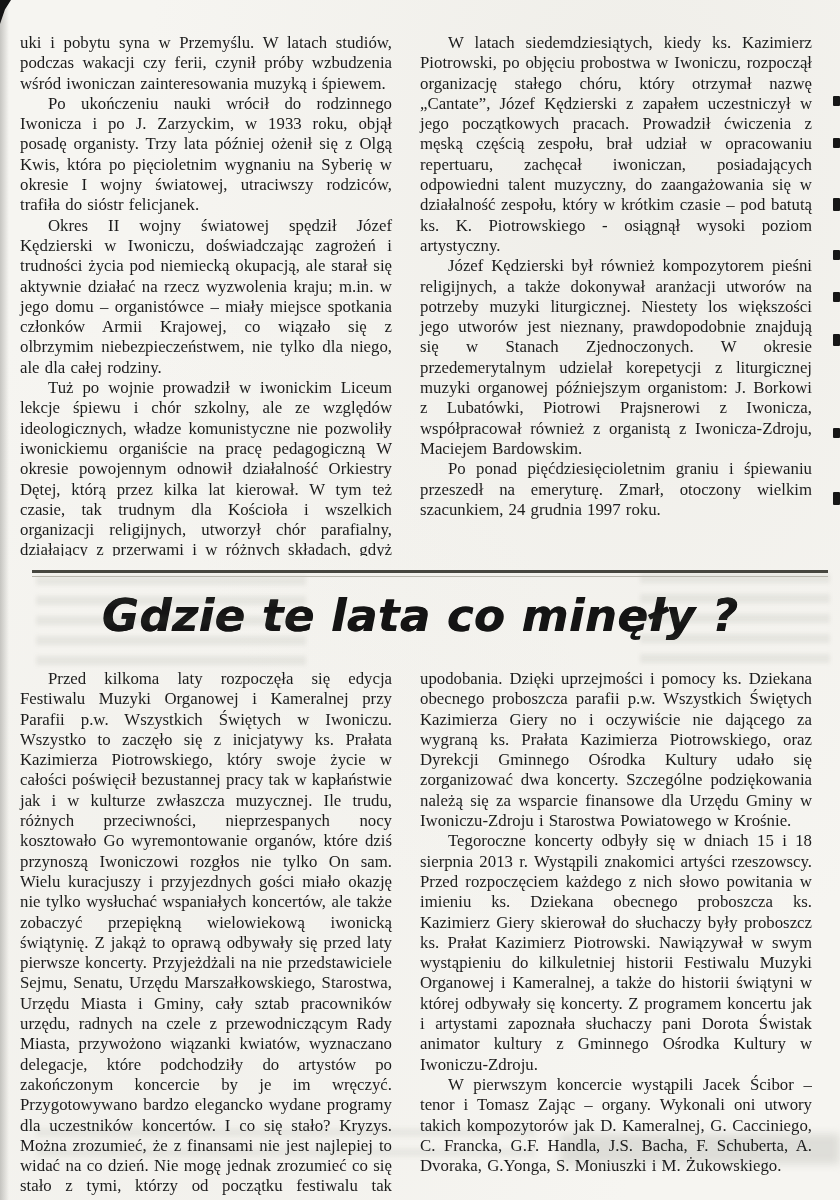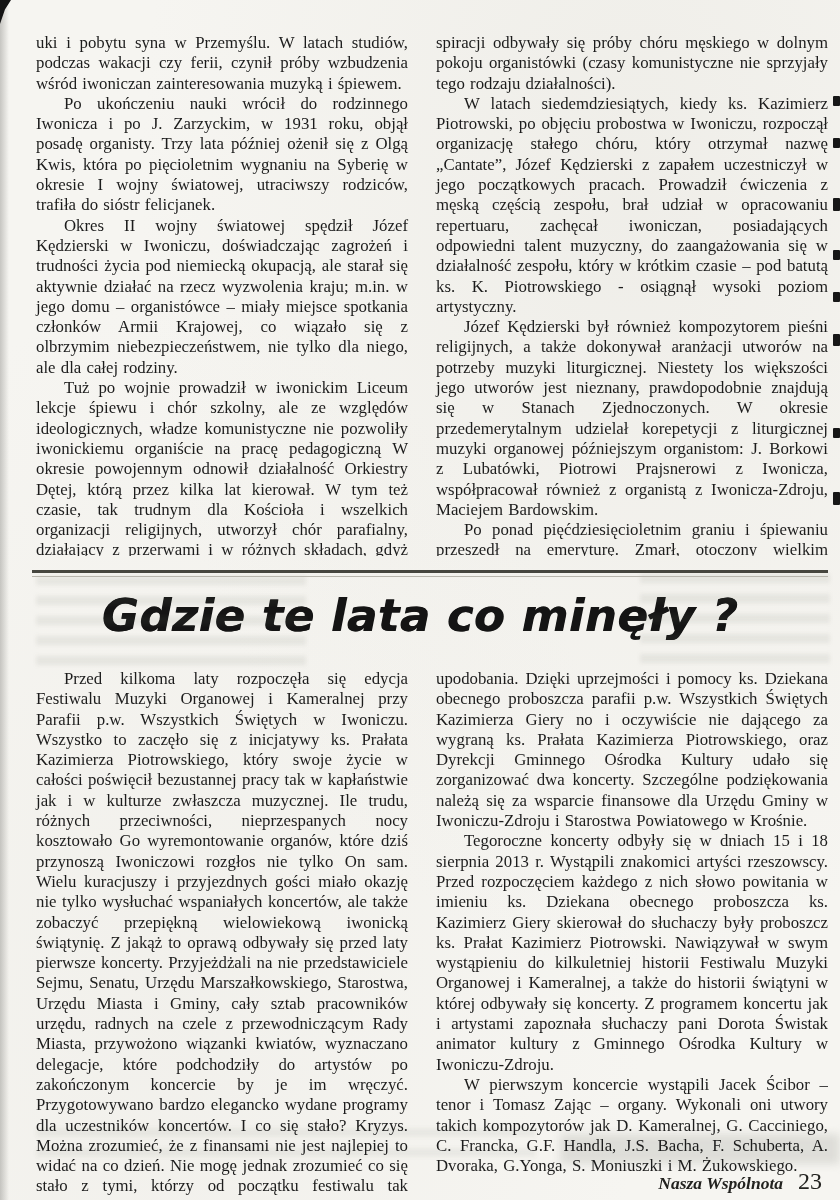--- a/index.html
+++ b/index.html
@@ -19,21 +19,21 @@
   .edge-shadow{position:absolute;left:0;top:0;bottom:0;width:9px;
     background:linear-gradient(90deg, rgba(88,88,84,.30), rgba(88,88,84,0));}
   .corner-mark{position:absolute;left:0;top:0;width:11px;height:24px;background:#141414;
     clip-path:polygon(0 0,100% 0,45% 40%,0 100%);}
   .tick{position:absolute;right:0;width:7px;height:10px;background:#171717;border-radius:1px;}
   .ghost{position:absolute;filter:blur(2px);pointer-events:none;
     background:repeating-linear-gradient(180deg, rgba(112,117,106,.10) 0px, rgba(112,117,106,.10) 9px, rgba(0,0,0,0) 9px, rgba(0,0,0,0) 20px);}
   .smudge{position:absolute;filter:blur(4px);background:rgba(203,203,197,.55);pointer-events:none;}
 
   
-  .cols{display:flex;gap:28px;padding-left:36px;padding-right:12px;position:relative;}
+  .cols{display:flex;gap:28px;padding-left:20px;padding-right:12px;position:relative;}
   .col{text-align:justify;}
   .col-a{width:372px;flex:0 0 372px;}
   .col-b{width:392px;flex:0 0 392px;}
   .cols p{margin:0;font-size:16.8px;line-height:20.3px;word-spacing:1px;}
   .cols p.ind{text-indent:28px;}
   .section1{padding-top:33px;height:523px;overflow:hidden;}
 
   .rule{margin:14px 12px 0 32px;border-top:3px solid #46463f;position:relative;}
   .rule::after{content:"";position:absolute;left:0;right:0;top:3px;border-top:1px solid #b7b5ad;}
 
@@ -68,44 +68,39 @@
   <div class="tick" style="top:492px;height:13px;"></div>
 
   <div class="ghost" style="left:36px;top:576px;width:270px;height:96px;"></div>
   <div class="ghost" style="left:640px;top:574px;width:190px;height:100px;"></div>
   <div class="ghost" style="left:36px;top:1128px;width:500px;height:30px;opacity:.8;"></div>
   <div class="smudge" style="left:560px;top:1134px;width:280px;height:30px;"></div>
 
   <section class="cols section1">
     <div class="col col-a">
       <p>uki i pobytu syna w Przemyślu. W latach studiów, podczas wakacji czy ferii, czynił próby wzbudzenia wśród iwoniczan zainteresowania muzyką i śpiewem.</p>
-      <p class="ind">Po ukończeniu nauki wrócił do rodzinnego Iwonicza i po J. Zarzyckim, w 1931 roku, objął posadę organisty. Trzy lata później ożenił się z Olgą Kwis, która po pięcioletnim wygnaniu na Syberię w okresie I wojny światowej, utraciwszy rodziców, trafiła do sióstr felicjanek.</p>
+      <p class="ind">Po ukończeniu nauki wrócił do rodzinnego Iwonicza i po J. Zarzyckim, w 1933 roku, objął posadę organisty. Trzy lata później ożenił się z Olgą Kwis, która po pięcioletnim wygnaniu na Syberię w okresie I wojny światowej, utraciwszy rodziców, trafiła do sióstr felicjanek.</p>
       <p class="ind">Okres II wojny światowej spędził Józef Kędzierski w Iwoniczu, doświadczając zagrożeń i trudności życia pod niemiecką okupacją, ale starał się aktywnie działać na rzecz wyzwolenia kraju; m.in. w jego domu – organistówce – miały miejsce spotkania członków Armii Krajowej, co wiązało się z olbrzymim niebezpieczeństwem, nie tylko dla niego, ale dla całej rodziny.</p>
       <p class="ind">Tuż po wojnie prowadził w iwonickim Liceum lekcje śpiewu i chór szkolny, ale ze względów ideologicznych, władze komunistyczne nie pozwoliły iwonickiemu organiście na pracę pedagogiczną W okresie powojennym odnowił działalność Orkiestry Dętej, którą przez kilka lat kierował. W tym też czasie, tak trudnym dla Kościoła i wszelkich organizacji religijnych, utworzył chór parafialny, działający z przerwami i w różnych składach, gdyż różnorakie przeszkody i trudności, w tym czynione przez ówczesne władze, uniemożliwiały jego normalne funkcjonowanie. Niemniej jednak członkowie rodziny pamiętają, że w kon-</p>
     </div>
     <div class="col col-b">
-      <p>spiracji odbywały się próby chóru męskiego w dolnym pokoju organistówki (czasy komunistyczne nie sprzyjały tego rodzaju działalności).</p>
       <p class="ind">W latach siedemdziesiątych, kiedy ks. Kazimierz Piotrowski, po objęciu probostwa w Iwoniczu, rozpoczął organizację stałego chóru, który otrzymał nazwę „Cantate”, Józef Kędzierski z zapałem uczestniczył w jego początkowych pracach. Prowadził ćwiczenia z męską częścią zespołu, brał udział w opracowaniu repertuaru, zachęcał iwoniczan, posiadających odpowiedni talent muzyczny, do zaangażowania się w działalność zespołu, który w krótkim czasie – pod batutą ks. K. Piotrowskiego - osiągnął wysoki poziom artystyczny.</p>
       <p class="ind">Józef Kędzierski był również kompozytorem pieśni religijnych, a także dokonywał aranżacji utworów na potrzeby muzyki liturgicznej. Niestety los większości jego utworów jest nieznany, prawdopodobnie znajdują się w Stanach Zjednoczonych. W okresie przedemerytalnym udzielał korepetycji z liturgicznej muzyki organowej późniejszym organistom: J. Borkowi z Lubatówki, Piotrowi Prajsnerowi z Iwonicza, współpracował również z organistą z Iwonicza-Zdroju, Maciejem Bardowskim.</p>
       <p class="ind">Po ponad pięćdziesięcioletnim graniu i śpiewaniu przeszedł na emeryturę. Zmarł, otoczony wielkim szacunkiem, 24 grudnia 1997 roku.</p>
     </div>
   </section>
 
   <div class="rule"></div>
   <h1 class="headline">Gdzie te lata co minęły ?</h1>
 
   <section class="cols section2">
     <div class="col col-a">
       <p class="ind">Przed kilkoma laty rozpoczęła się edycja Festiwalu Muzyki Organowej i Kameralnej przy Parafii p.w. Wszystkich Świętych w Iwoniczu. Wszystko to zaczęło się z inicjatywy ks. Prałata Kazimierza Piotrowskiego, który swoje życie w całości poświęcił bezustannej pracy tak w kapłaństwie jak i w kulturze zwłaszcza muzycznej. Ile trudu, różnych przeciwności, nieprzespanych nocy kosztowało Go wyremontowanie organów, które dziś przynoszą Iwoniczowi rozgłos nie tylko On sam. Wielu kuracjuszy i przyjezdnych gości miało okazję nie tylko wysłuchać wspaniałych koncertów, ale także zobaczyć przepiękną wielowiekową iwonicką świątynię.  Z jakąż to oprawą odbywały się przed laty pierwsze koncerty. Przyjeżdżali na nie przedstawiciele Sejmu, Senatu, Urzędu Marszałkowskiego, Starostwa, Urzędu Miasta i Gminy, cały sztab pracowników urzędu, radnych na czele z przewodniczącym Rady Miasta, przywożono wiązanki kwiatów, wyznaczano delegacje, które podchodziły do artystów po zakończonym koncercie by je im wręczyć. Przygotowywano bardzo elegancko wydane programy dla uczestników koncertów. I co się stało? Kryzys. Można zrozumieć, że z finansami nie jest najlepiej to widać na co dzień. Nie mogę jednak zrozumieć co się stało z tymi, którzy od początku festiwalu tak rozkochani w muzyce organowej nagle zmienili swe</p>
     </div>
     <div class="col col-b">
       <p>upodobania. Dzięki uprzejmości i pomocy ks. Dziekana obecnego proboszcza parafii p.w. Wszystkich Świętych Kazimierza Giery no i oczywiście nie dającego za wygraną ks. Prałata Kazimierza Piotrowskiego, oraz Dyrekcji Gminnego Ośrodka Kultury udało się zorganizować dwa koncerty. Szczególne podziękowania należą się za wsparcie  finansowe dla  Urzędu Gminy w Iwoniczu-Zdroju i Starostwa Powiatowego w Krośnie.</p>
       <p class="ind">Tegoroczne koncerty odbyły się w dniach 15 i 18 sierpnia 2013 r. Wystąpili znakomici artyści rzeszowscy. Przed rozpoczęciem każdego z nich słowo powitania w imieniu ks. Dziekana obecnego proboszcza ks. Kazimierz Giery skierował do słuchaczy były proboszcz ks. Prałat Kazimierz Piotrowski. Nawiązywał w swym wystąpieniu do kilkuletniej historii Festiwalu Muzyki Organowej i Kameralnej, a także do historii świątyni w której odbywały się koncerty. Z programem koncertu jak i artystami zapoznała słuchaczy pani Dorota Świstak animator kultury z Gminnego Ośrodka Kultury w Iwoniczu-Zdroju.</p>
       <p class="ind">W pierwszym koncercie wystąpili Jacek Ścibor – tenor i Tomasz Zając – organy. Wykonali oni utwory takich kompozytorów jak D. Kameralnej, G. Cacciniego, C. Francka, G.F. Handla, J.S. Bacha, F. Schuberta, A. Dvoraka, G.Yonga, S. Moniuszki i M. Żukowskiego.</p>
     </div>
   </section>
 
-  <div class="footer">
-    <span class="journal">Nasza Wspólnota</span>
-    <span class="pagenum">23</span>
-  </div>
 
 </div>
 
 </body></html>

